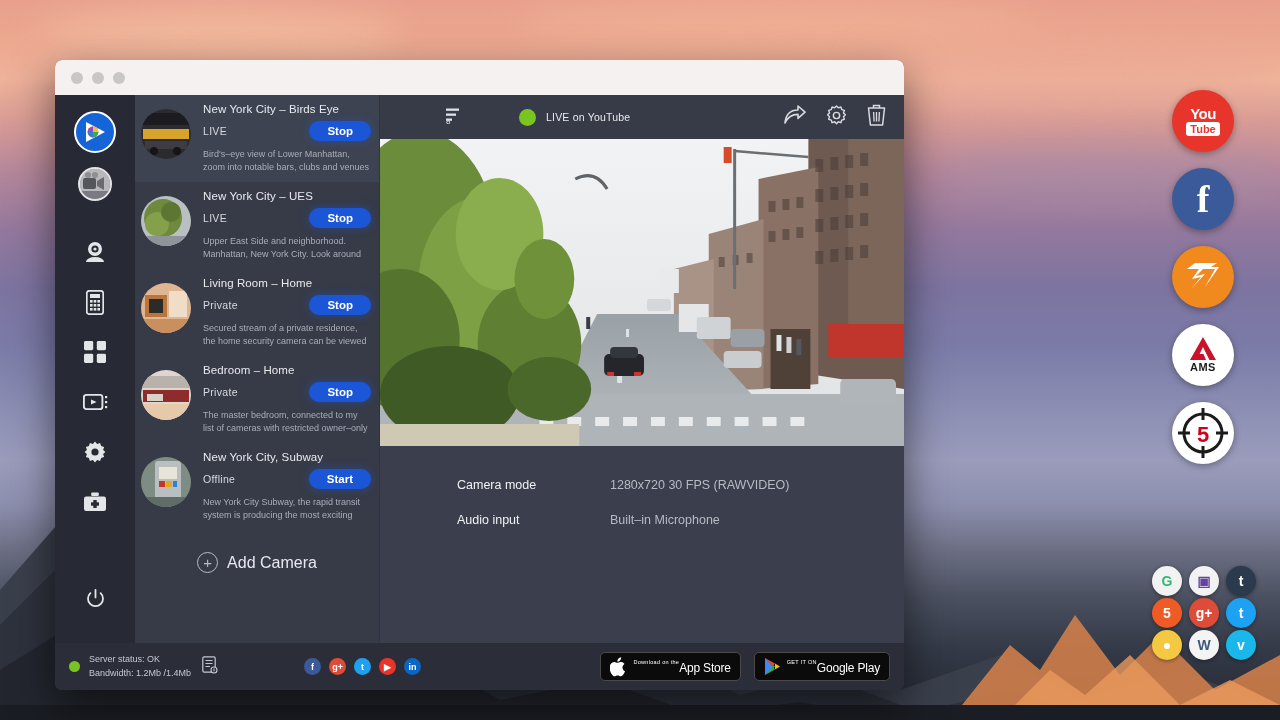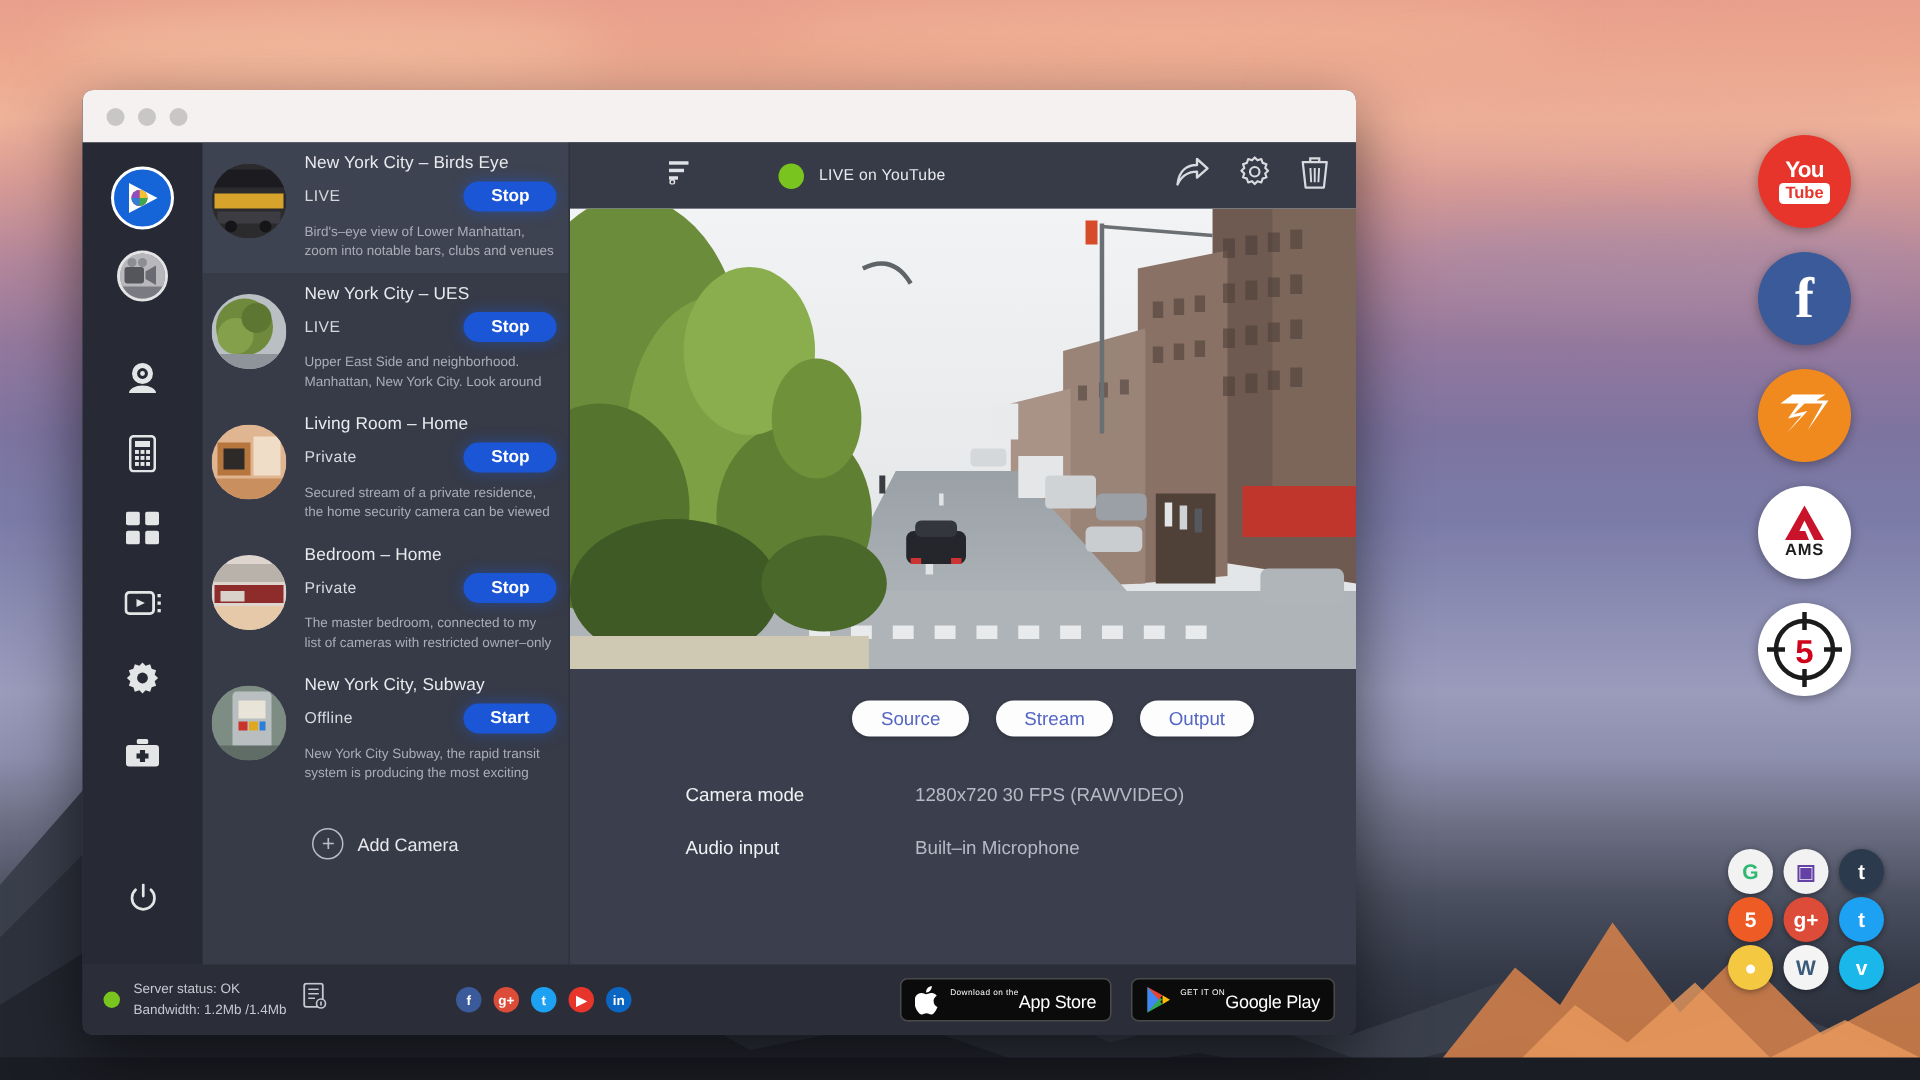--- a/index.html
+++ b/index.html
@@ -148,21 +148,21 @@
   #add-camera {
     display: flex; align-items: center; justify-content: center; gap: 9px;
     padding: 22px 0 0; cursor: pointer;
   }
   .plus-circle {
     width: 21px; height: 21px; border-radius: 50%;
     border: 1.5px solid #b9bcc6; color: #b9bcc6;
     display: flex; align-items: center; justify-content: center;
     font-size: 15px; line-height: 1;
   }
-  #add-camera-label { color: #e7e8ec; font-size: 12px; }
+  #add-camera-label { color: #e7e8ec; font-size: 16px; }
 
   
   #main { flex: 1; display: flex; flex-direction: column; min-width: 0; background: #3b3f4d; }
   #toolbar {
     height: 44px; flex: 0 0 44px; background: #373b48;
     display: flex; align-items: center; padding: 0 18px;
   }
   #sort-icon { cursor: pointer; margin-left: 48px; }
   #live-wrap { display: flex; align-items: center; gap: 10px; margin-left: 58px; }
   #live-dot { width: 17px; height: 17px; border-radius: 50%; background: #79c41f; }
@@ -659,25 +659,20 @@
           </g>
           <rect x="0" y="285" width="200" height="22" fill="#cfc9b4"></rect>
 
           <rect x="207" y="178" width="4" height="12" fill="#3a3d42"></rect>
           <rect x="398" y="196" width="5" height="16" fill="#e2e4e6"></rect>
           <rect x="408" y="198" width="5" height="16" fill="#cfd2d5"></rect>
           <rect x="418" y="200" width="5" height="16" fill="#55585c"></rect>
         </svg>
       </div>
 
-      <div id="tabs">
-        <button class="tab">Source</button>
-        <button class="tab">Stream</button>
-        <button class="tab">Output</button>
-      </div>
 
       <div id="details">
         <div class="drow">
           <span class="dlabel">Camera mode</span>
           <span class="dvalue">1280x720 30 FPS (RAWVIDEO)</span>
         </div>
         <div class="drow">
           <span class="dlabel">Audio input</span>
           <span class="dvalue">Built–in Microphone</span>
         </div>

